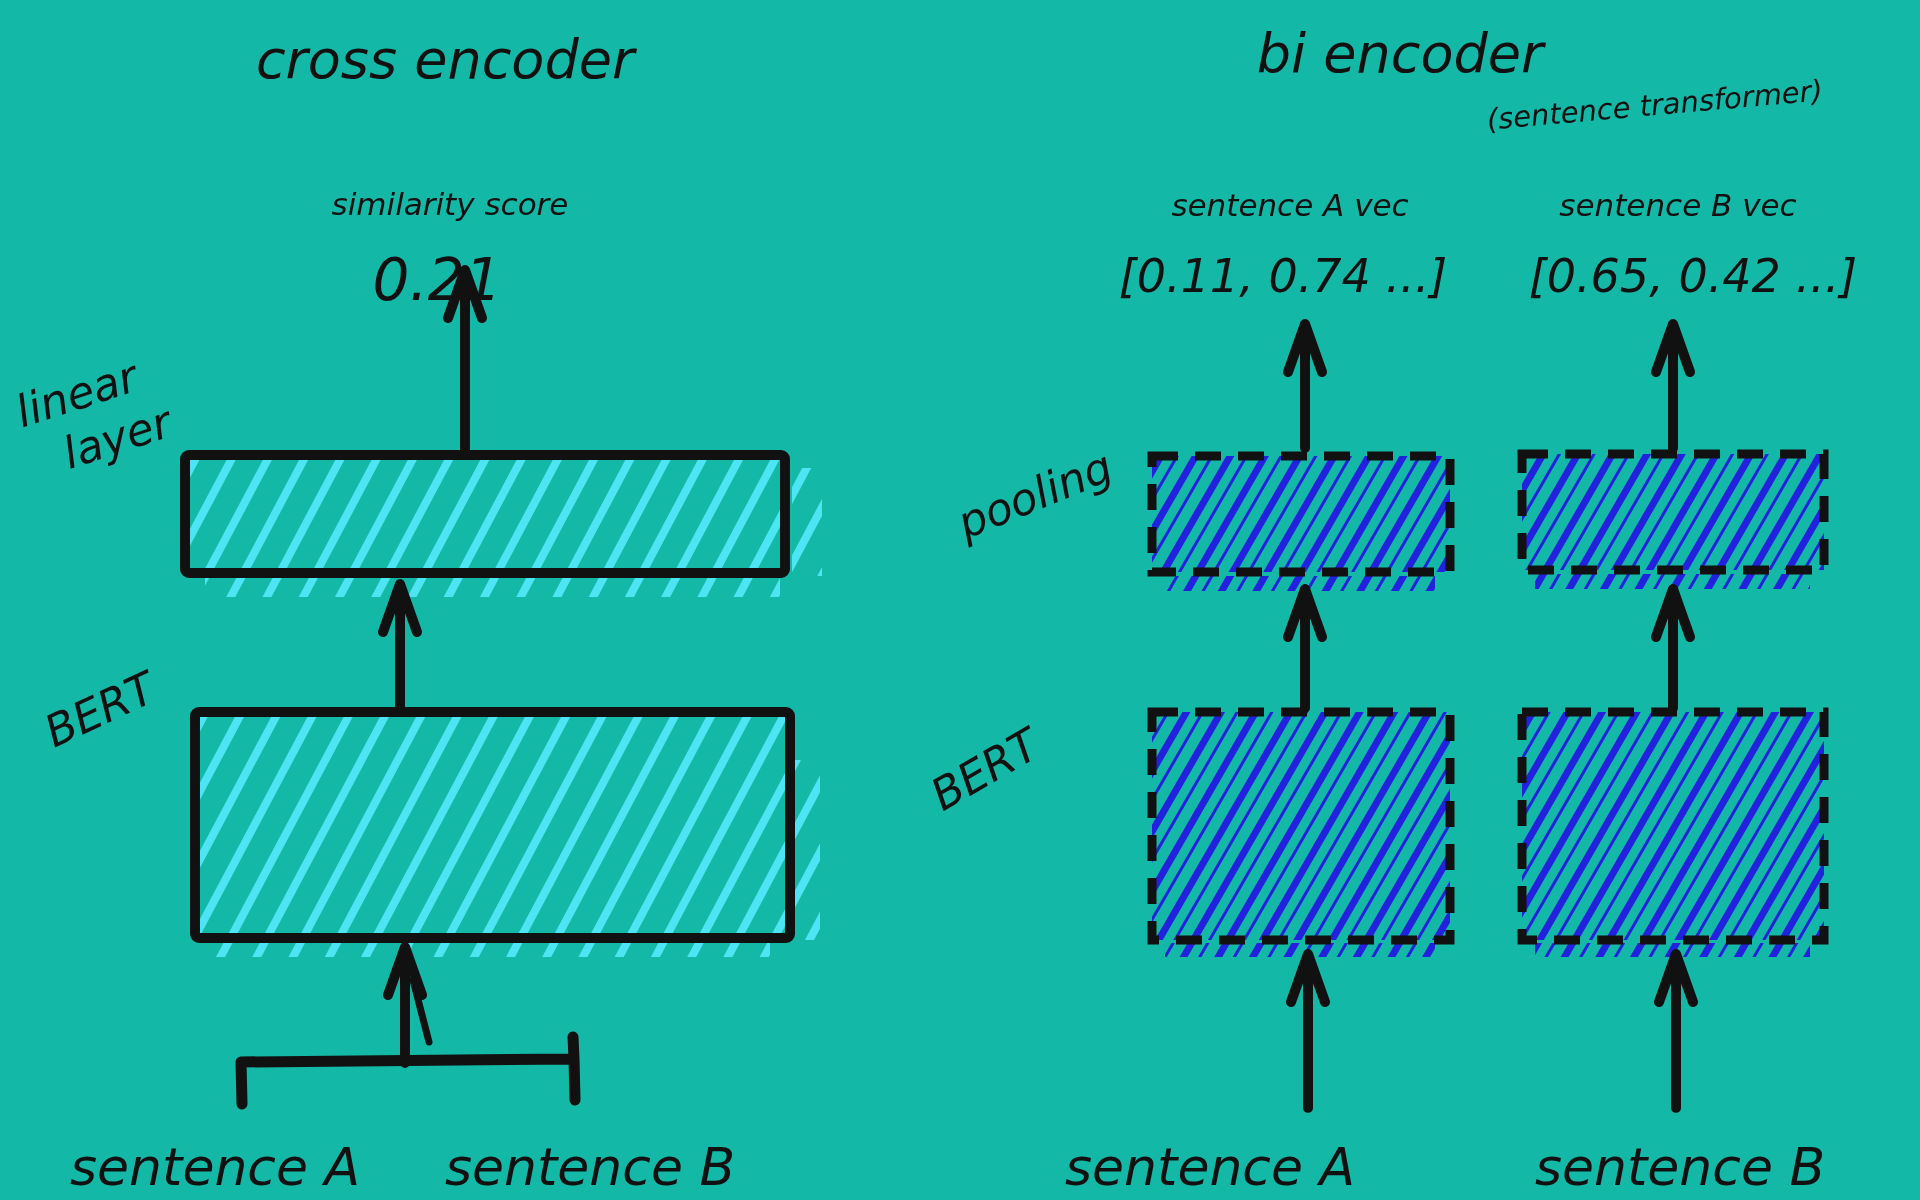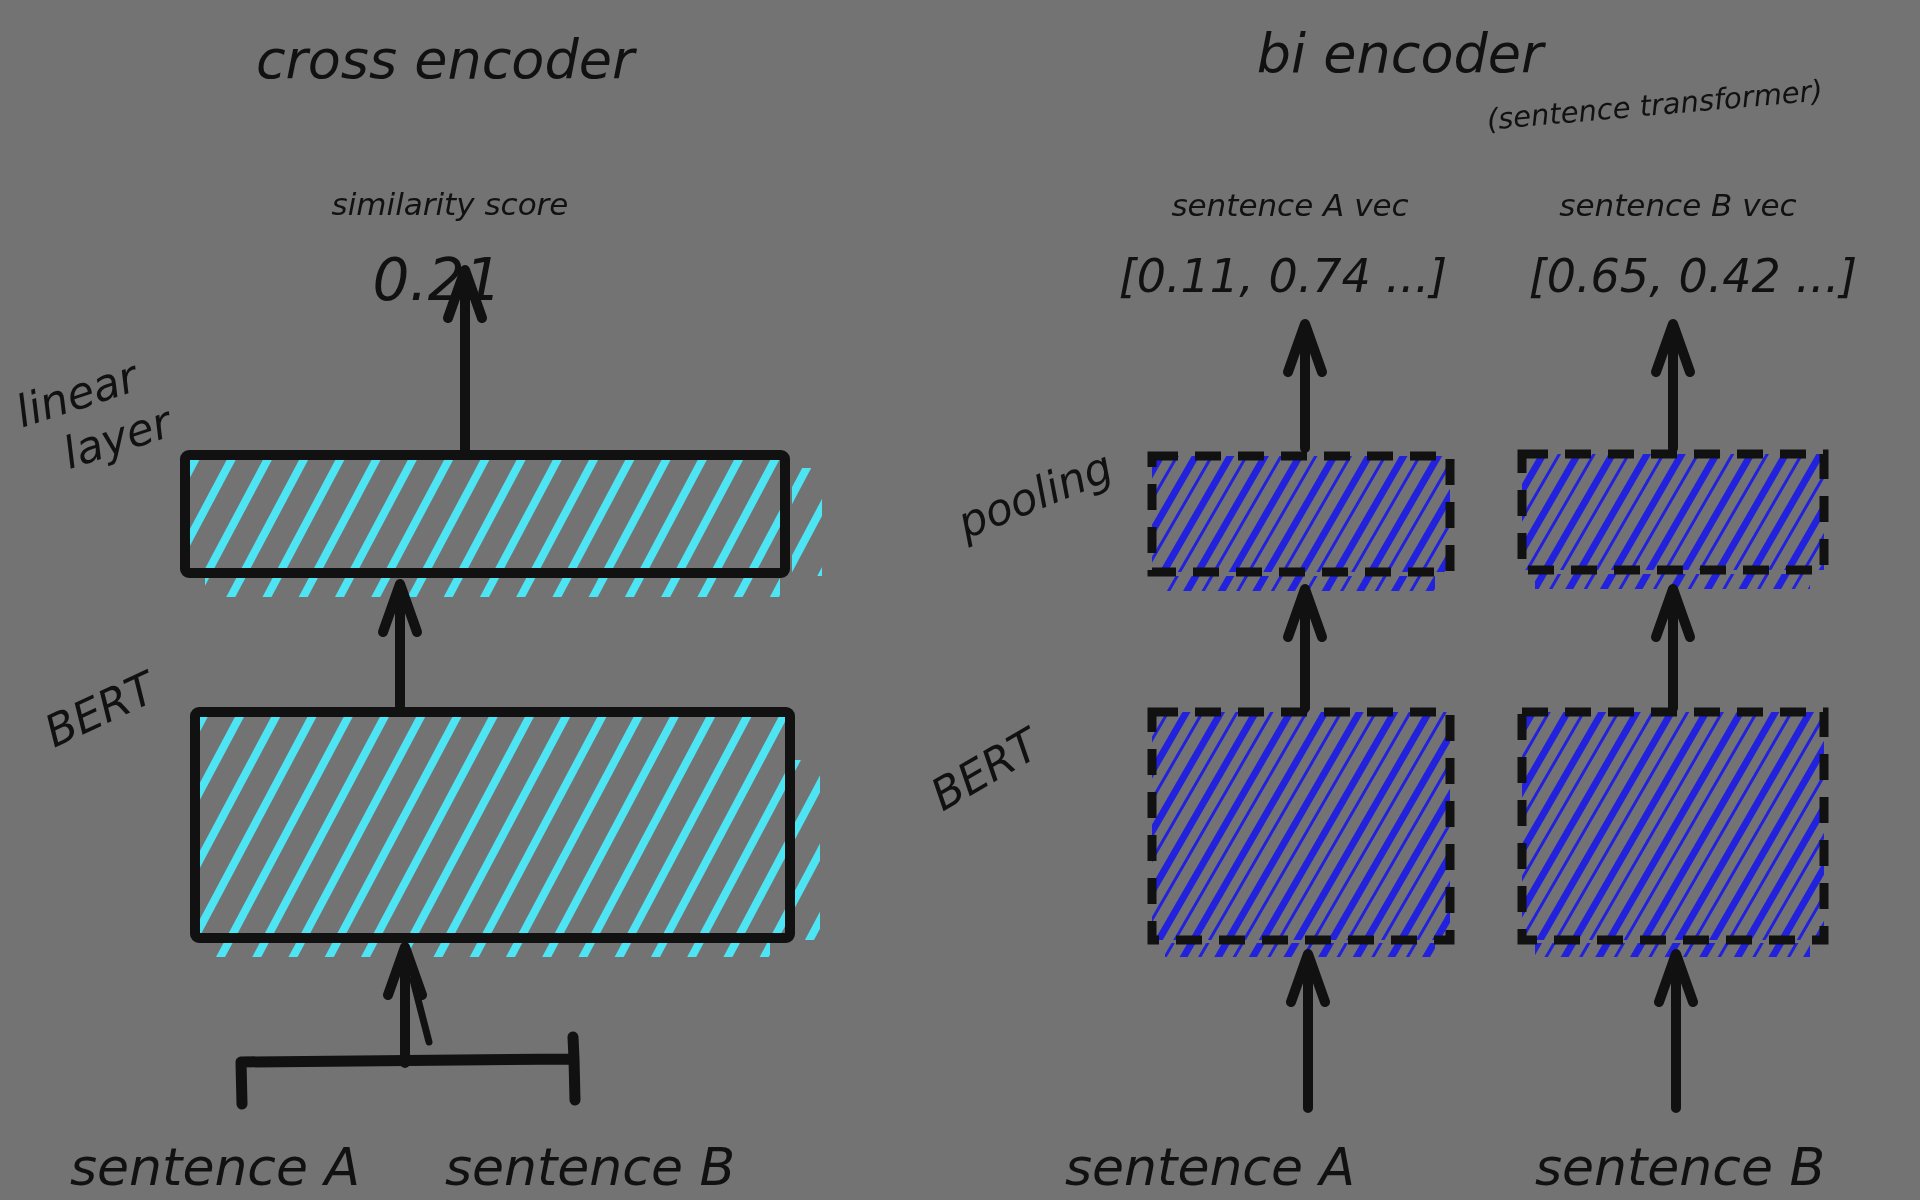--- a/index.html
+++ b/index.html
@@ -1,16 +1,16 @@
 <!DOCTYPE html>
 <html><head>
 <meta charset="utf-8">
 <style>
   html,body { margin:0; padding:0; background:#ffffff; }
-  .stage { position:relative; width:1920px; height:1200px; background:#737373; overflow:hidden; }
+  .stage { position:relative; width:1920px; height:1200px; background:#14b8a6; overflow:hidden; }
   svg { display:block; }
   svg text {
     font-family:"DejaVu Sans", sans-serif;
     fill:#111111;
   }
   .title        { font-size:54px; font-style:italic; }
   .subtitle     { font-size:29px; font-style:italic; }
   .small-label  { font-size:31px; font-style:italic; }
   .score-value  { font-size:58px; font-style:italic; }
   .vector-value { font-size:46px; font-style:italic; }

